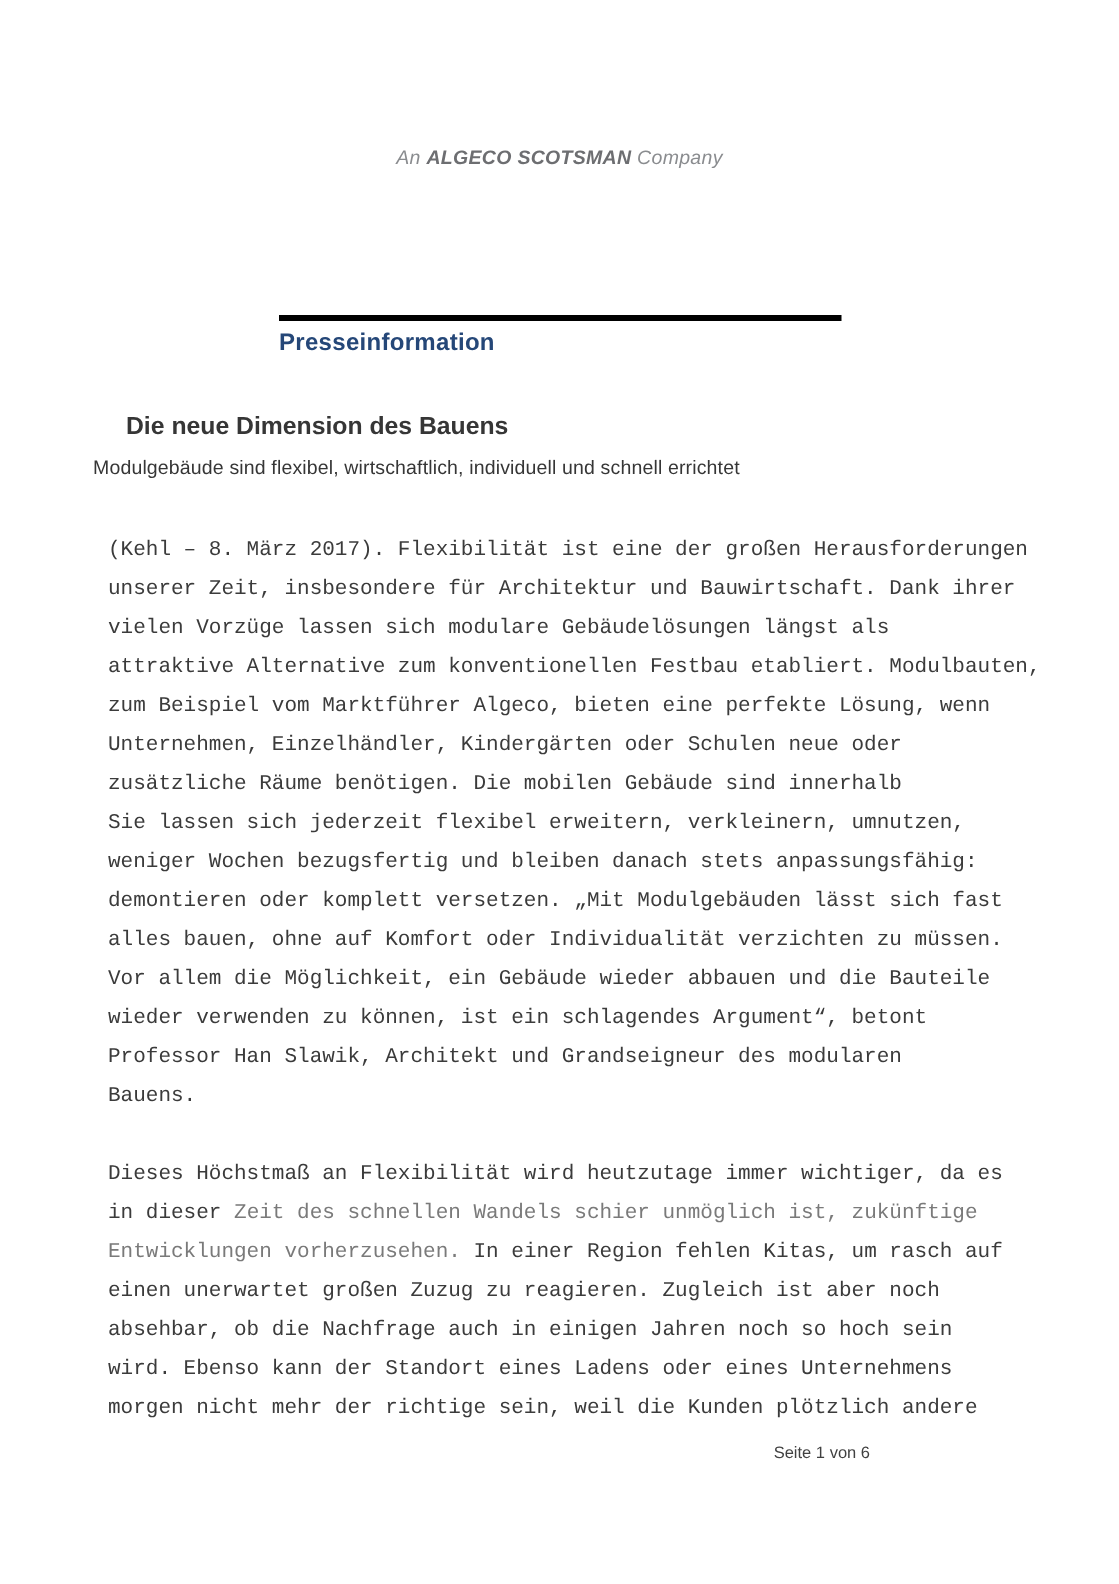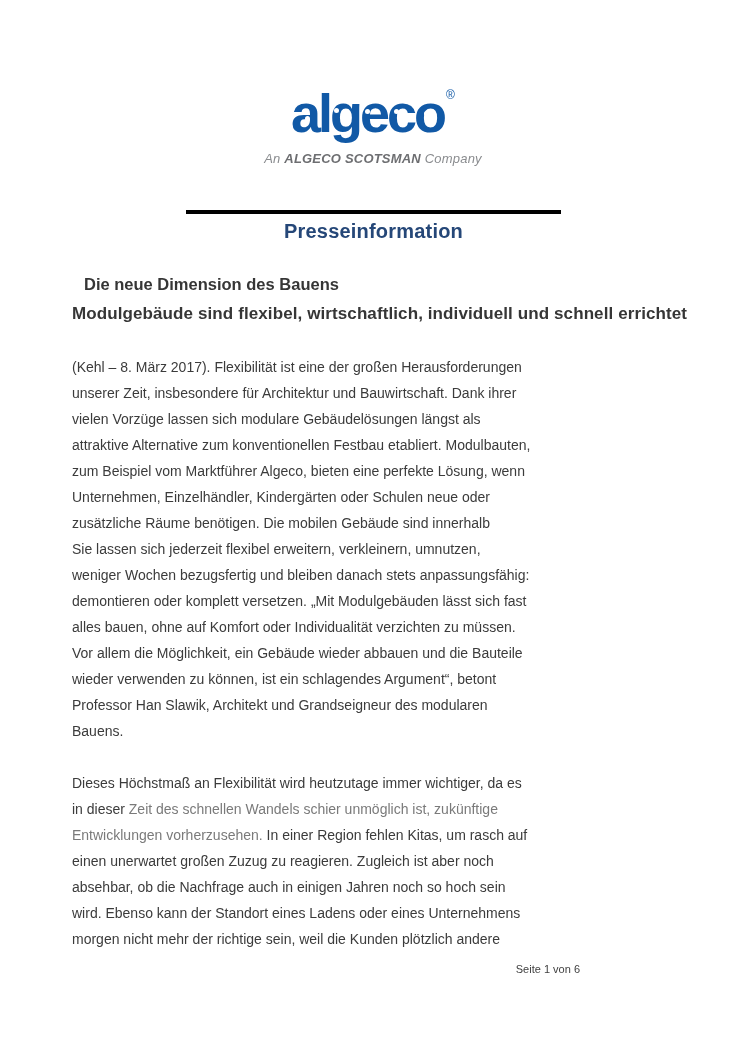--- a/index.html
+++ b/index.html
@@ -38,55 +38,50 @@
     margin-top:11px;font-size:13px;color:#8A8C8F;letter-spacing:.2px;font-style:italic;
   }
   .tagline b{color:#6D6E71;font-weight:700;}
   
   .rule{
     position:absolute;left:186px;top:210px;width:375px;height:4px;
     background:#000000;
   }
   .press-label{
     position:absolute;left:186px;top:220px;width:375px;
-    text-align:center;font-size:20px;font-weight:700;color:#254778;
+    text-align:left;font-size:16px;font-weight:700;color:#254778;
     letter-spacing:.2px;
   }
   
   .title{
     position:absolute;left:84px;top:275px;
     font-size:16.5px;font-weight:700;color:#363636;white-space:nowrap;
   }
   .subtitle{
-    position:absolute;left:72px;top:304px;
-    font-size:17px;font-weight:700;color:#363636;white-space:nowrap;
+    position:absolute;left:62px;top:304px;
+    font-size:13px;font-weight:400;color:#363636;white-space:nowrap;
     letter-spacing:.1px;
   }
   .article-body{
     position:absolute;left:72px;top:354px;width:560px;
-    font-size:14px;color:#3B3B3B;
+    font-size:14px;color:#3B3B3B;font-family:Liberation Mono, monospace;
   }
   .paragraph + .paragraph{margin-top:26px;}
   .line{height:26px;line-height:26px;white-space:nowrap;}
   .line .muted{color:#7A7A7A;}
   
   .page-footer{
     position:absolute;top:961px;left:0;right:166px;
     text-align:right;font-size:11px;color:#414141;line-height:16px;
   }
 </style>
 </head>
 <body>
 
 <div class="logo-block">
-  <div class="logo-row">
-    <span class="wordmark">algeco<span class="logo-dot dot-a"></span><span class="logo-dot dot-g"></span><span class="logo-dot dot-e"></span><span class="logo-dot dot-c"></span><span class="logo-dot dot-o"></span></span>
-    <span class="wordmark" style="position:absolute;width:0;height:0;overflow:visible;"></span>
-    <span class="registered">®</span>
-  </div>
   <div class="tagline">
     <span>An </span><b>ALGECO SCOTSMAN</b><span> Company</span>
   </div>
 </div>
 
 <div class="rule"></div>
 <div class="press-label">Presseinformation</div>
 
 <h1 class="title" style="margin:0;">Die neue Dimension des Bauens</h1>
 <h2 class="subtitle" style="margin:0;">Modulgebäude sind flexibel, wirtschaftlich, individuell und schnell errichtet</h2>

